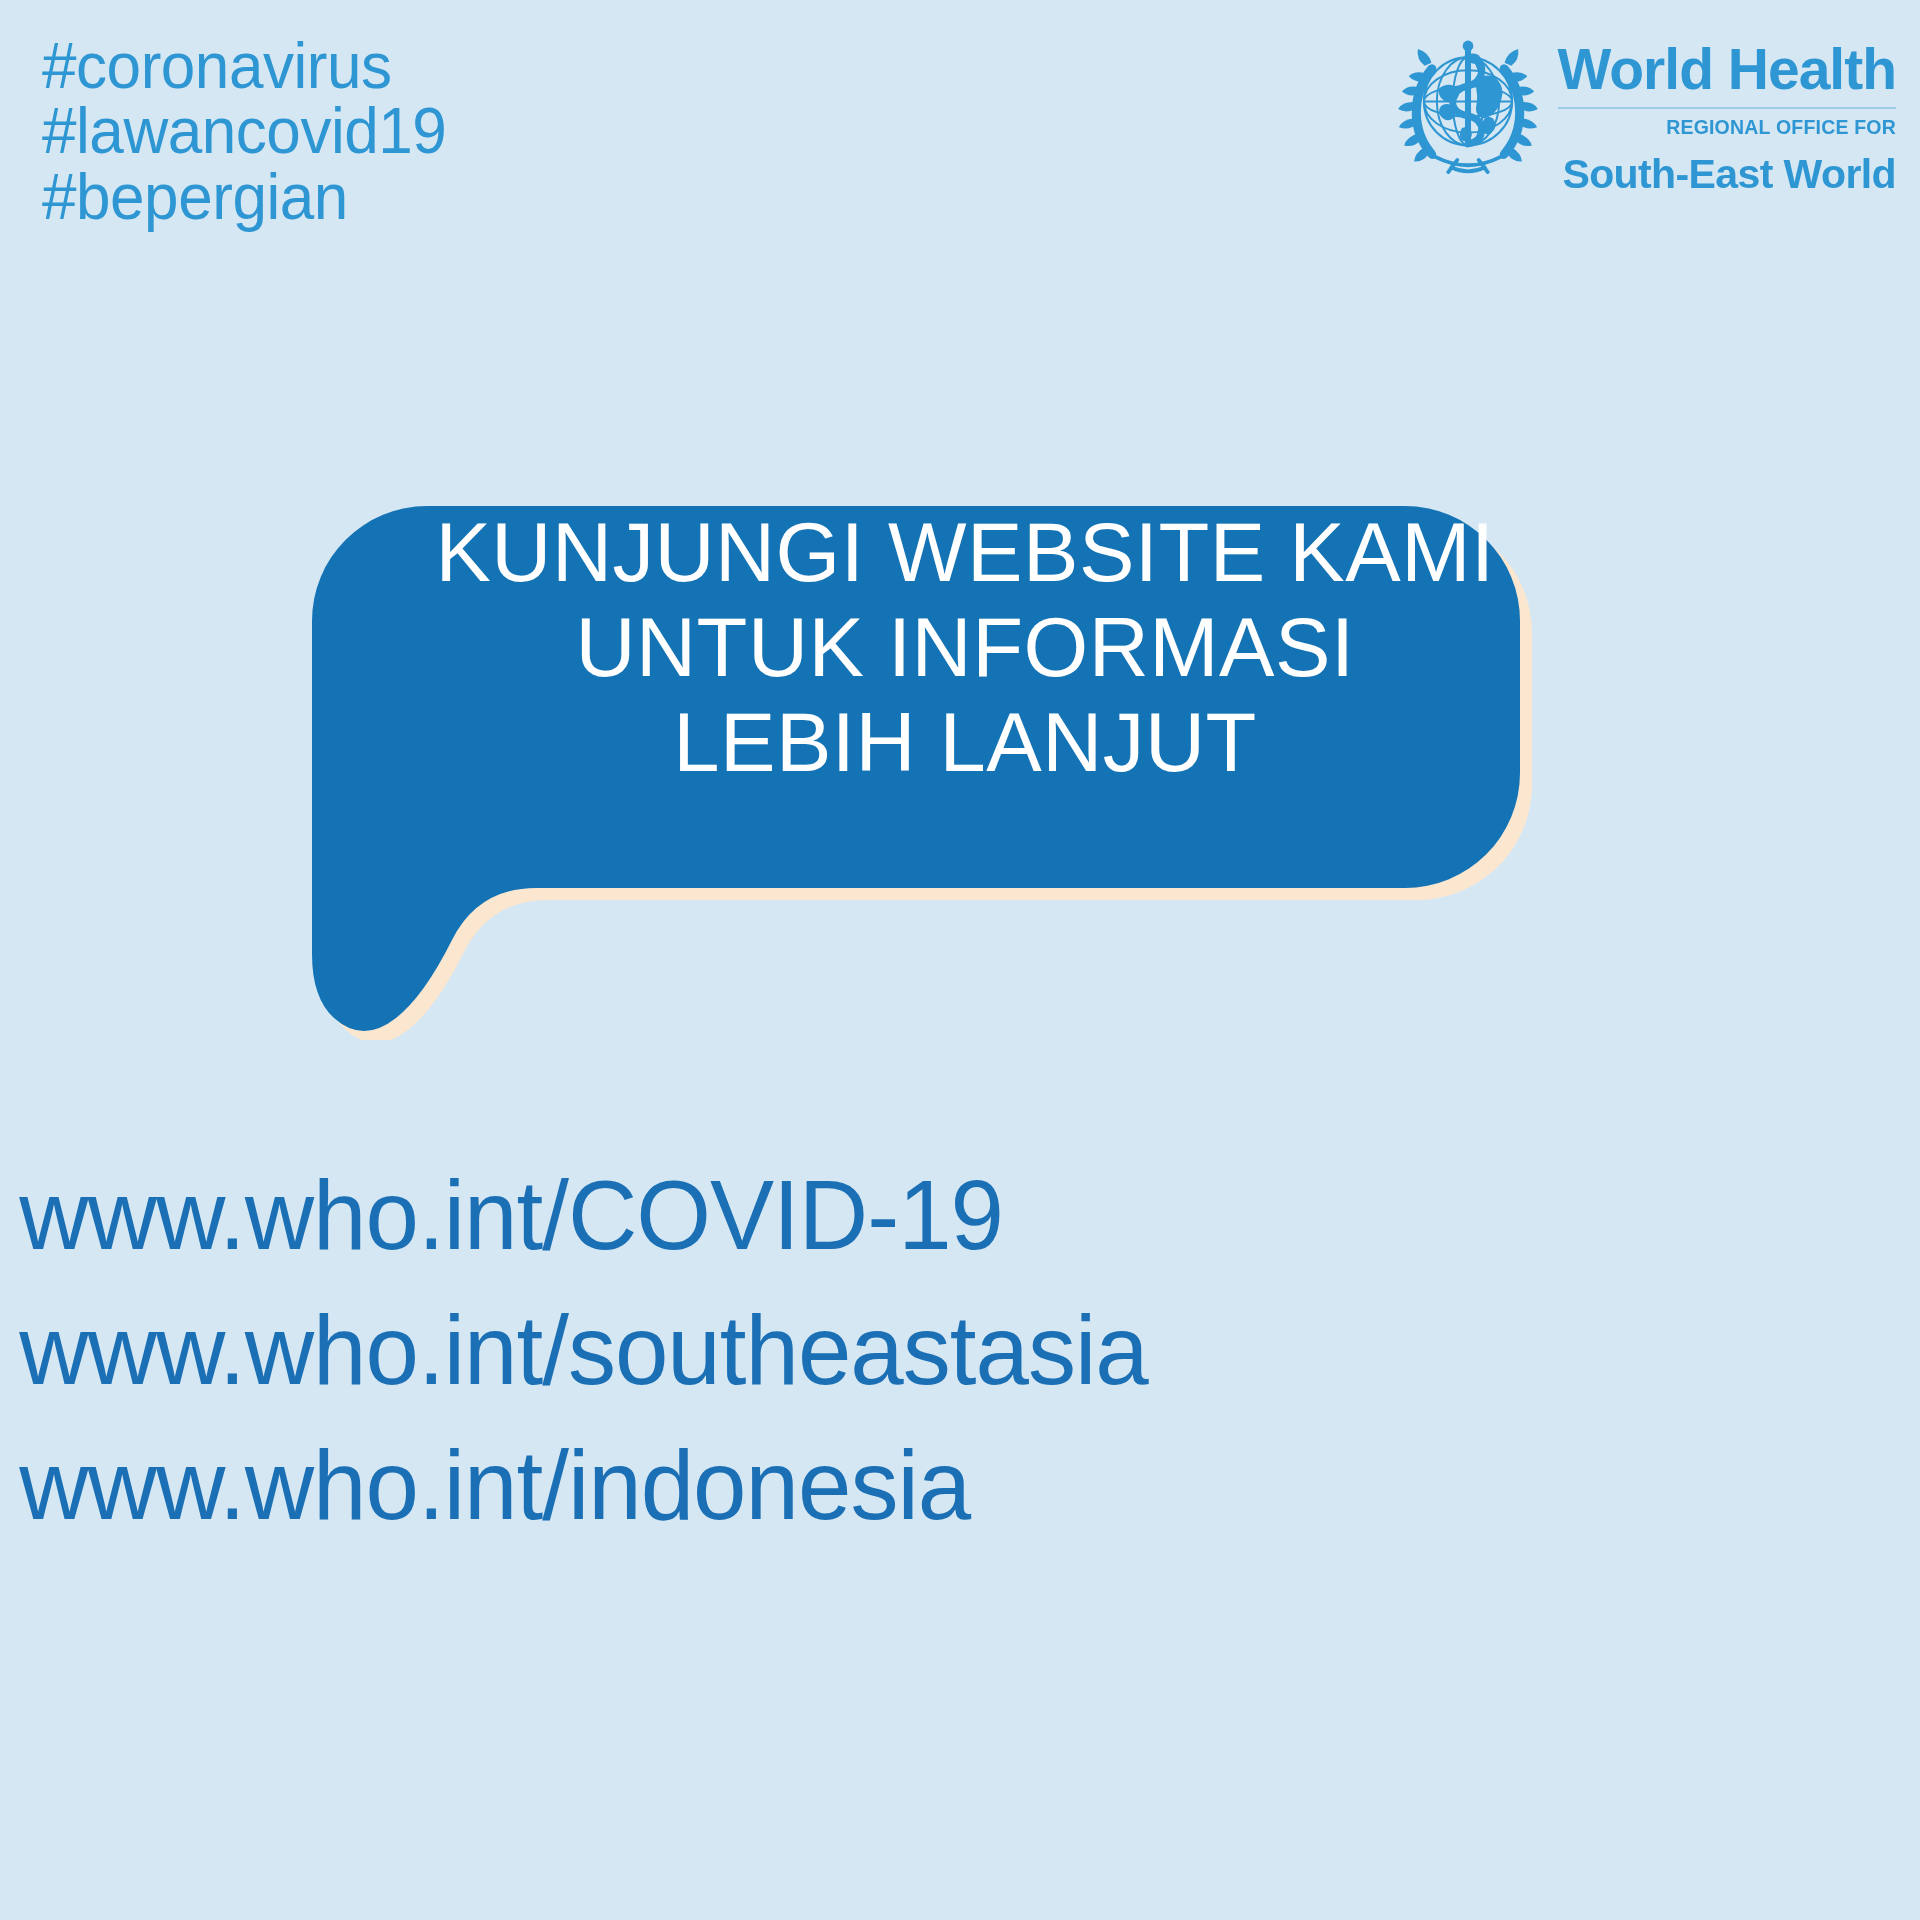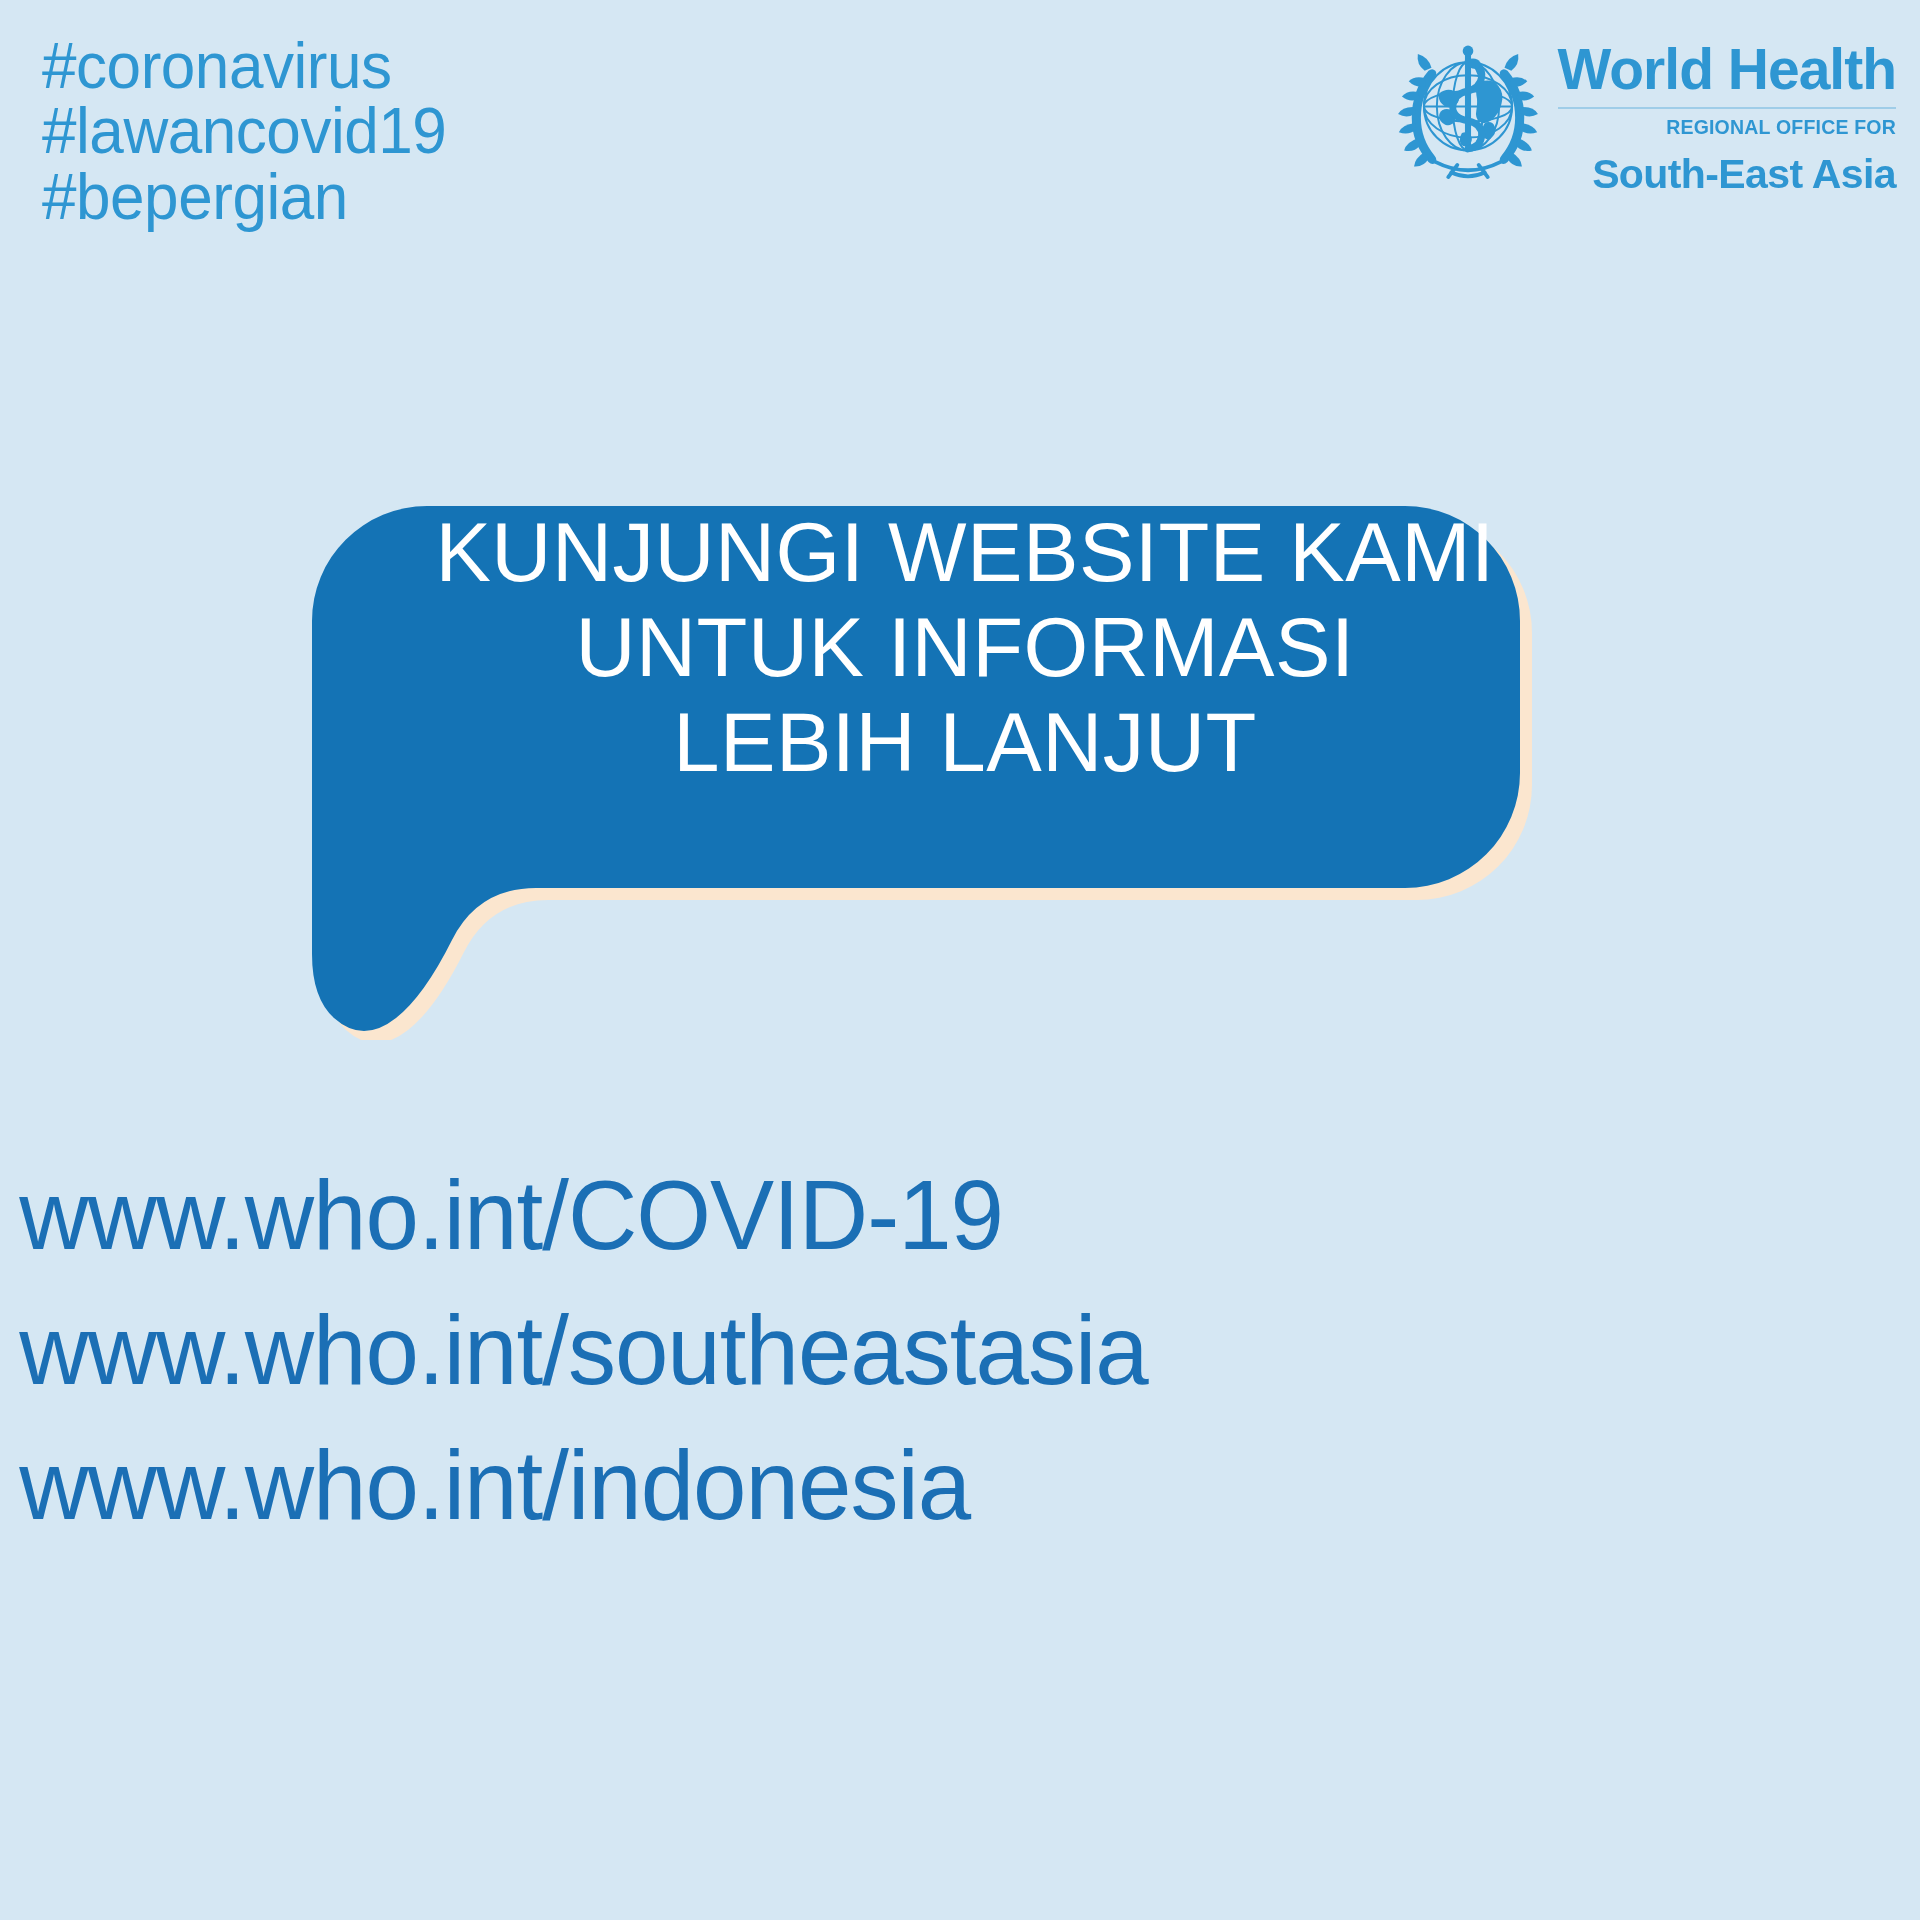--- a/index.html
+++ b/index.html
@@ -25,21 +25,21 @@
     letter-spacing:-0.5px;
     white-space:nowrap;
     transform:scaleX(0.97);
     transform-origin:left center;
   }
 
   
   .who-logo{
     position:absolute;
     right:24px; top:18px;
-    display:flex; align-items:flex-end;
+    display:flex; align-items:center;
     gap:14px;
   }
   .who-emblem{ width:152px; height:162px; flex:none; margin-top:4px; }
   .who-wordmark{ display:flex; flex-direction:column; padding-top:22px; }
   .who-name{
     font-size:57px;
     font-weight:bold;
     color:#2e96d2;
     line-height:1.02;
     letter-spacing:-1px;
@@ -179,21 +179,21 @@
       <path d="M86 172 l-12 16"></path>
       <path d="M114 172 l12 16"></path>
     </g>
   </svg>
 
   <div class="who-wordmark">
     <div class="who-name">World Health</div>
     <div class="who-divider"></div>
     <div class="who-region-row">
       <span class="who-region-pre">REGIONAL OFFICE FOR</span>
-      <span class="who-region">South-East Asia</span>
+      <span class="who-region">South-East World</span>
     </div>
   </div>
 </div>
 
 <div class="bubble-wrap">
   <svg class="bubble-svg" viewBox="0 0 1920 580" aria-hidden="true">
 
     <path d="M 545 58
              h 872
              a 115 115 0 0 1 115 115

